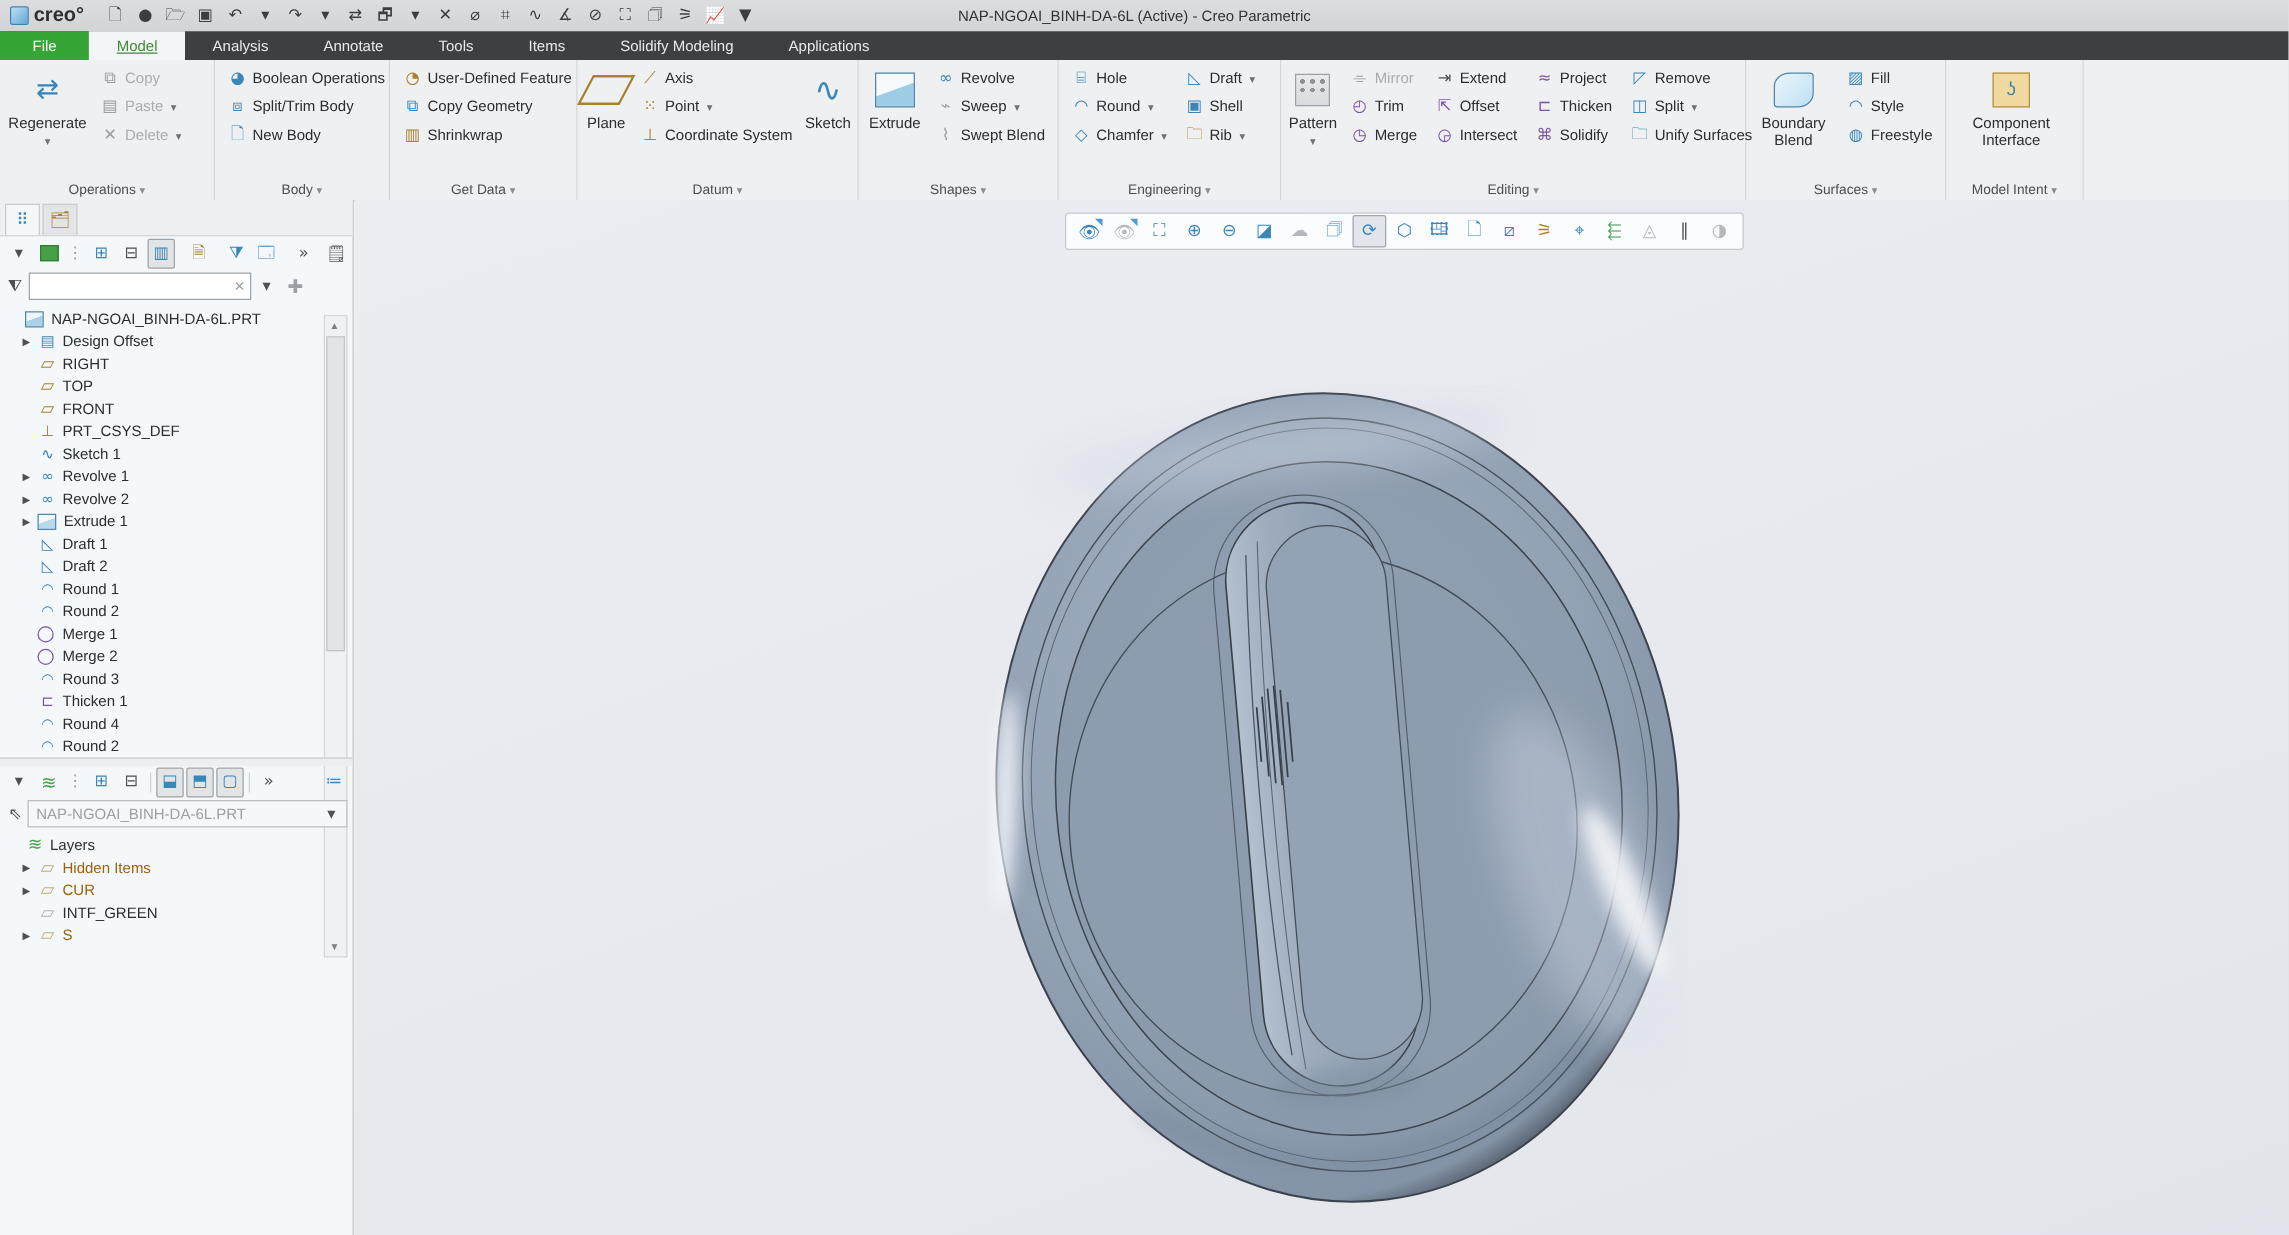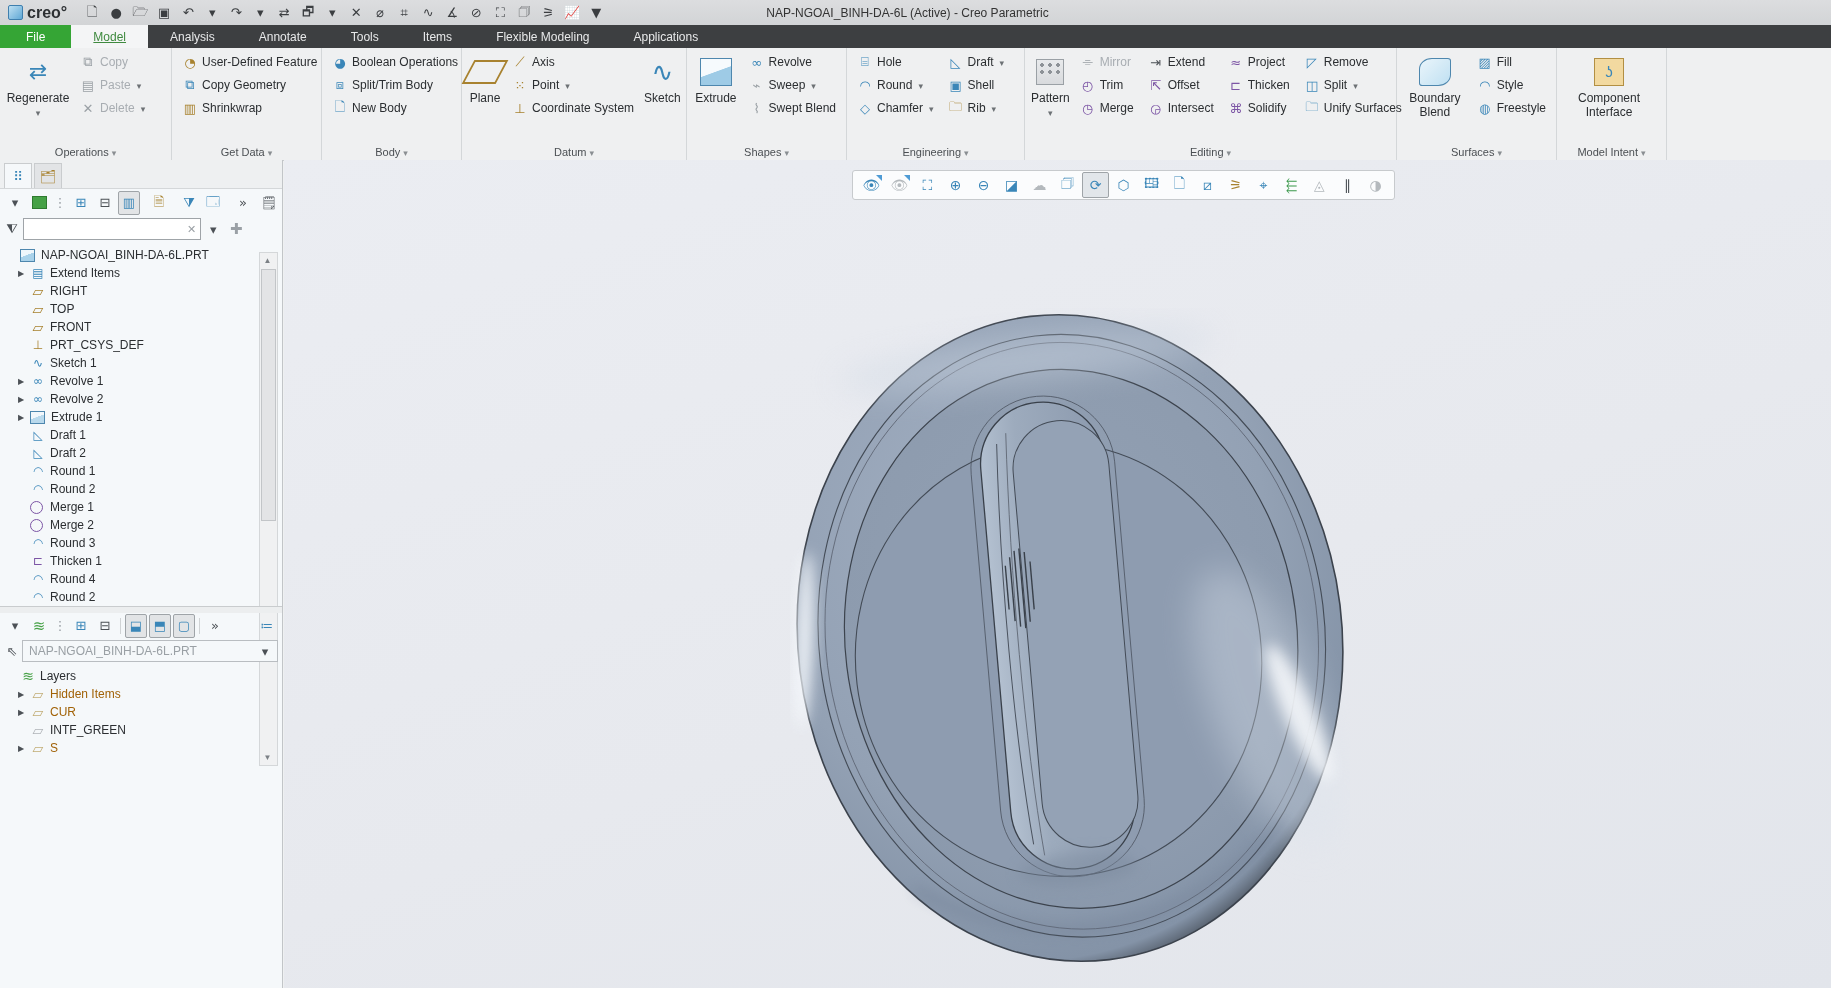--- a/index.html
+++ b/index.html
@@ -181,21 +181,21 @@
   <div id="title-text">NAP-NGOAI_BINH-DA-6L (Active) - Creo Parametric</div>
 </div>
 
 <div id="tabstrip">
   <span class="tab file">File</span>
       <span class="tab active">Model</span>
       <span class="tab normal">Analysis</span>
       <span class="tab normal">Annotate</span>
       <span class="tab normal">Tools</span>
       <span class="tab normal">Items</span>
-      <span class="tab normal">Flexible Modeling</span>
+      <span class="tab normal">Solidify Modeling</span>
       <span class="tab normal">Applications</span>
 </div>
 
 <div id="ribbon">
 
   <div class="rgroup" style="width:172px">
     <div class="rbig">
       <span class="bigicon">
             <span class="gi c-b" data-glyph="⇄" style="font-size:22px"></span>
           </span>
@@ -214,54 +214,54 @@
           </div>
       <div class="ritem disabled">
             <span class="gi c-g" data-glyph="✕"></span>
             <span>Delete</span>
             <span class="dd2"></span>
           </div>
     </div>
     <div class="rgroup-label"><span>Operations</span><span class="dd"></span></div>
   </div>
 
+  <div class="rgroup" style="width:140px">
+    <div class="rcol">
+      <div class="ritem">
+            <span class="gi c-b" data-glyph="◕"></span>
+            <span>Boolean Operations</span>
+          </div>
+      <div class="ritem">
+            <span class="gi c-b" data-glyph="⧈"></span>
+            <span>Split/Trim Body</span>
+          </div>
+      <div class="ritem">
+            <span class="gi c-b" data-glyph="🗋"></span>
+            <span>New Body</span>
+          </div>
+    </div>
+    <div class="rgroup-label"><span>Body</span><span class="dd"></span></div>
+  </div>
+
   <div class="rgroup" style="width:150px">
     <div class="rcol">
       <div class="ritem">
             <span class="gi c-t" data-glyph="◔"></span>
             <span>User-Defined Feature</span>
           </div>
       <div class="ritem">
             <span class="gi c-b" data-glyph="⧉"></span>
             <span>Copy Geometry</span>
           </div>
       <div class="ritem">
             <span class="gi c-t" data-glyph="▥"></span>
             <span>Shrinkwrap</span>
           </div>
     </div>
     <div class="rgroup-label"><span>Get Data</span><span class="dd"></span></div>
-  </div>
-
-  <div class="rgroup" style="width:140px">
-    <div class="rcol">
-      <div class="ritem">
-            <span class="gi c-b" data-glyph="◕"></span>
-            <span>Boolean Operations</span>
-          </div>
-      <div class="ritem">
-            <span class="gi c-b" data-glyph="⧈"></span>
-            <span>Split/Trim Body</span>
-          </div>
-      <div class="ritem">
-            <span class="gi c-b" data-glyph="🗋"></span>
-            <span>New Body</span>
-          </div>
-    </div>
-    <div class="rgroup-label"><span>Body</span><span class="dd"></span></div>
   </div>
 
   <div class="rgroup" style="width:225px">
     <div class="rbig">
       <span class="bigicon">
             <span class="plane-big"></span>
           </span>
       <span>Plane</span>
     </div>
     <div class="rcol">
@@ -519,21 +519,21 @@
     <li class="ic-cube">
       <span class="arr off">▶</span>
       <span class="ti"></span>
       <span class="lbl">NAP-NGOAI_BINH-DA-6L.PRT</span>
     </li>
   </ul>
   <ul class="tree" style="margin-top:0;padding-left:16px">
     <li class="ic-list">
         <span class="arr">▶</span>
         <span class="ti"></span>
-        <span class="lbl">Extend Items</span>
+        <span class="lbl">Design Offset</span>
       </li>
         <li class="ic-plane">
         <span class="arr off">▶</span>
         <span class="ti"></span>
         <span class="lbl">RIGHT</span>
       </li>
         <li class="ic-plane">
         <span class="arr off">▶</span>
         <span class="ti"></span>
         <span class="lbl">TOP</span>

